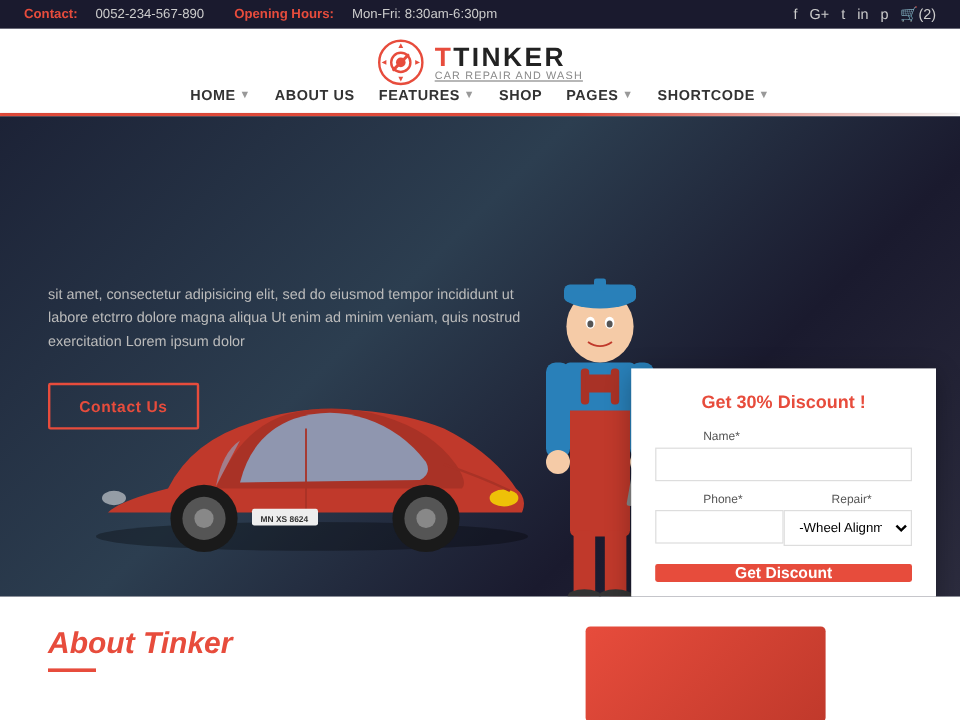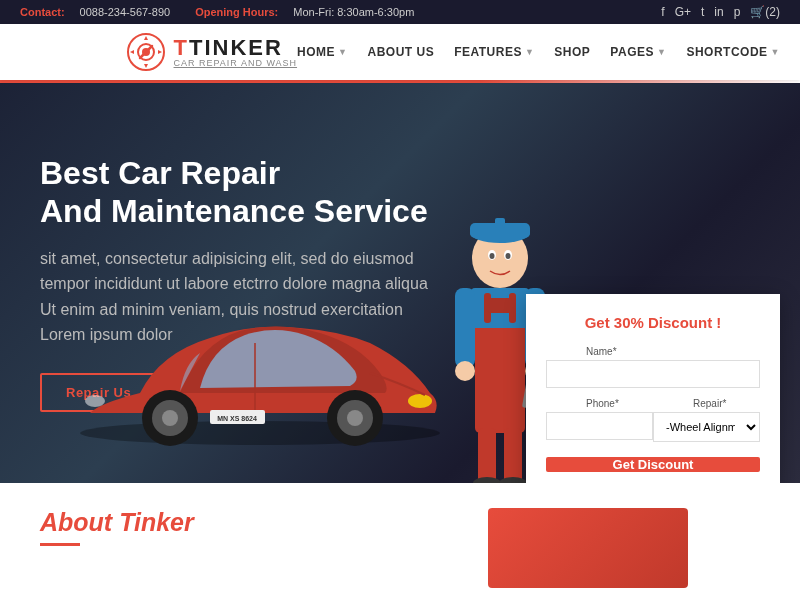--- a/index.html
+++ b/index.html
@@ -27,24 +27,25 @@
       text-decoration: none;
     }
     .cart-icon { color: #ccc; font-size: 12px; }
 
     
     .header {
       background: #fff;
       padding: 8px 20px;
       display: flex;
       align-items: center;
-      justify-content: flex-end;
+      justify-content: center;
       box-shadow: 0 1px 3px rgba(0,0,0,0.1);
       position: relative;
       z-index: 10;
+      flex-direction: column;
     }
     .logo { display: flex; align-items: center; gap: 8px; }
     .logo-icon {
       width: 40px;
       height: 40px;
     }
     .logo-text { display: flex; flex-direction: column; line-height: 1; }
     .logo-name { font-size: 22px; font-weight: 900; color: #222; letter-spacing: 2px; }
     .logo-name span { color: #e74c3c; }
     .logo-tagline { font-size: 9px; color: #888; letter-spacing: 1px; text-transform: uppercase; text-decoration: underline; }
@@ -85,21 +86,21 @@
       max-width: 480px;
     }
     .hero-title {
       font-size: 32px;
       font-weight: 900;
       color: #fff;
       line-height: 1.2;
       margin-bottom: 15px;
     }
     .hero-subtitle {
-      font-size: 16px;
+      font-size: 12px;
       color: #bbb;
       line-height: 1.6;
       margin-bottom: 25px;
     }
     .contact-btn {
       background: transparent;
       color: #e74c3c;
       border: 2px solid #e74c3c;
       padding: 10px 24px;
       font-size: 13px;
@@ -198,21 +199,21 @@
       height: 3px;
       background: linear-gradient(to right, #e74c3c 0%, #e74c3c 60%, transparent 100%);
     }
   </style>
 </head>
 <body>
 
 <div class="top-bar">
   <div class="top-bar-left">
     <span class="label">Contact:</span>
-    <span class="value">0088-234-567-890</span>
+    <span class="value">0052-234-567-890</span>
     <span class="opening">Opening Hours:</span>
     <span class="value">Mon-Fri: 8:30am-6:30pm</span>
   </div>
   <div class="top-bar-right">
     <a class="social-icon">f</a>
     <a class="social-icon">G+</a>
     <a class="social-icon">t</a>
     <a class="social-icon">in</a>
     <a class="social-icon">p</a>
     <span class="cart-icon">🛒<span>(2)</span></span>
@@ -265,26 +266,22 @@
       <span class="nav-arrow">▼</span>
     </div>
   </nav>
 </div>
 <div class="header-accent"></div>
 
 <div class="hero">
   <div class="hero-bg"></div>
 
   <div class="hero-content">
-    <h1 class="hero-title">
-      <span>Best Car Repair</span><br>
-      <span>And Maintenance Service</span>
-    </h1>
     <p class="hero-subtitle">sit amet, consectetur adipisicing elit, sed do eiusmod tempor incididunt ut labore etctrro dolore magna aliqua Ut enim ad minim veniam, quis nostrud exercitation Lorem ipsum dolor</p>
-    <button class="contact-btn">Repair Us</button>
+    <button class="contact-btn">Contact Us</button>
   </div>
 
   <div style="position:absolute; left:60px; bottom:0; width:400px; height:220px; z-index:2;">
     <svg viewBox="0 0 400 200" width="400" height="200">
 
       <ellipse cx="200" cy="170" rx="180" ry="12" fill="rgba(0,0,0,0.3)"></ellipse>
 
       <path d="M30 150 Q40 140 80 130 Q100 90 150 75 Q190 60 240 65 Q280 68 310 80 Q350 100 370 130 Q380 138 375 150 Z" fill="#c0392b"></path>
 
       <path d="M120 130 Q140 80 180 68 Q220 58 260 70 Q300 82 320 110 Q330 125 325 130 Z" fill="#a93226"></path>

